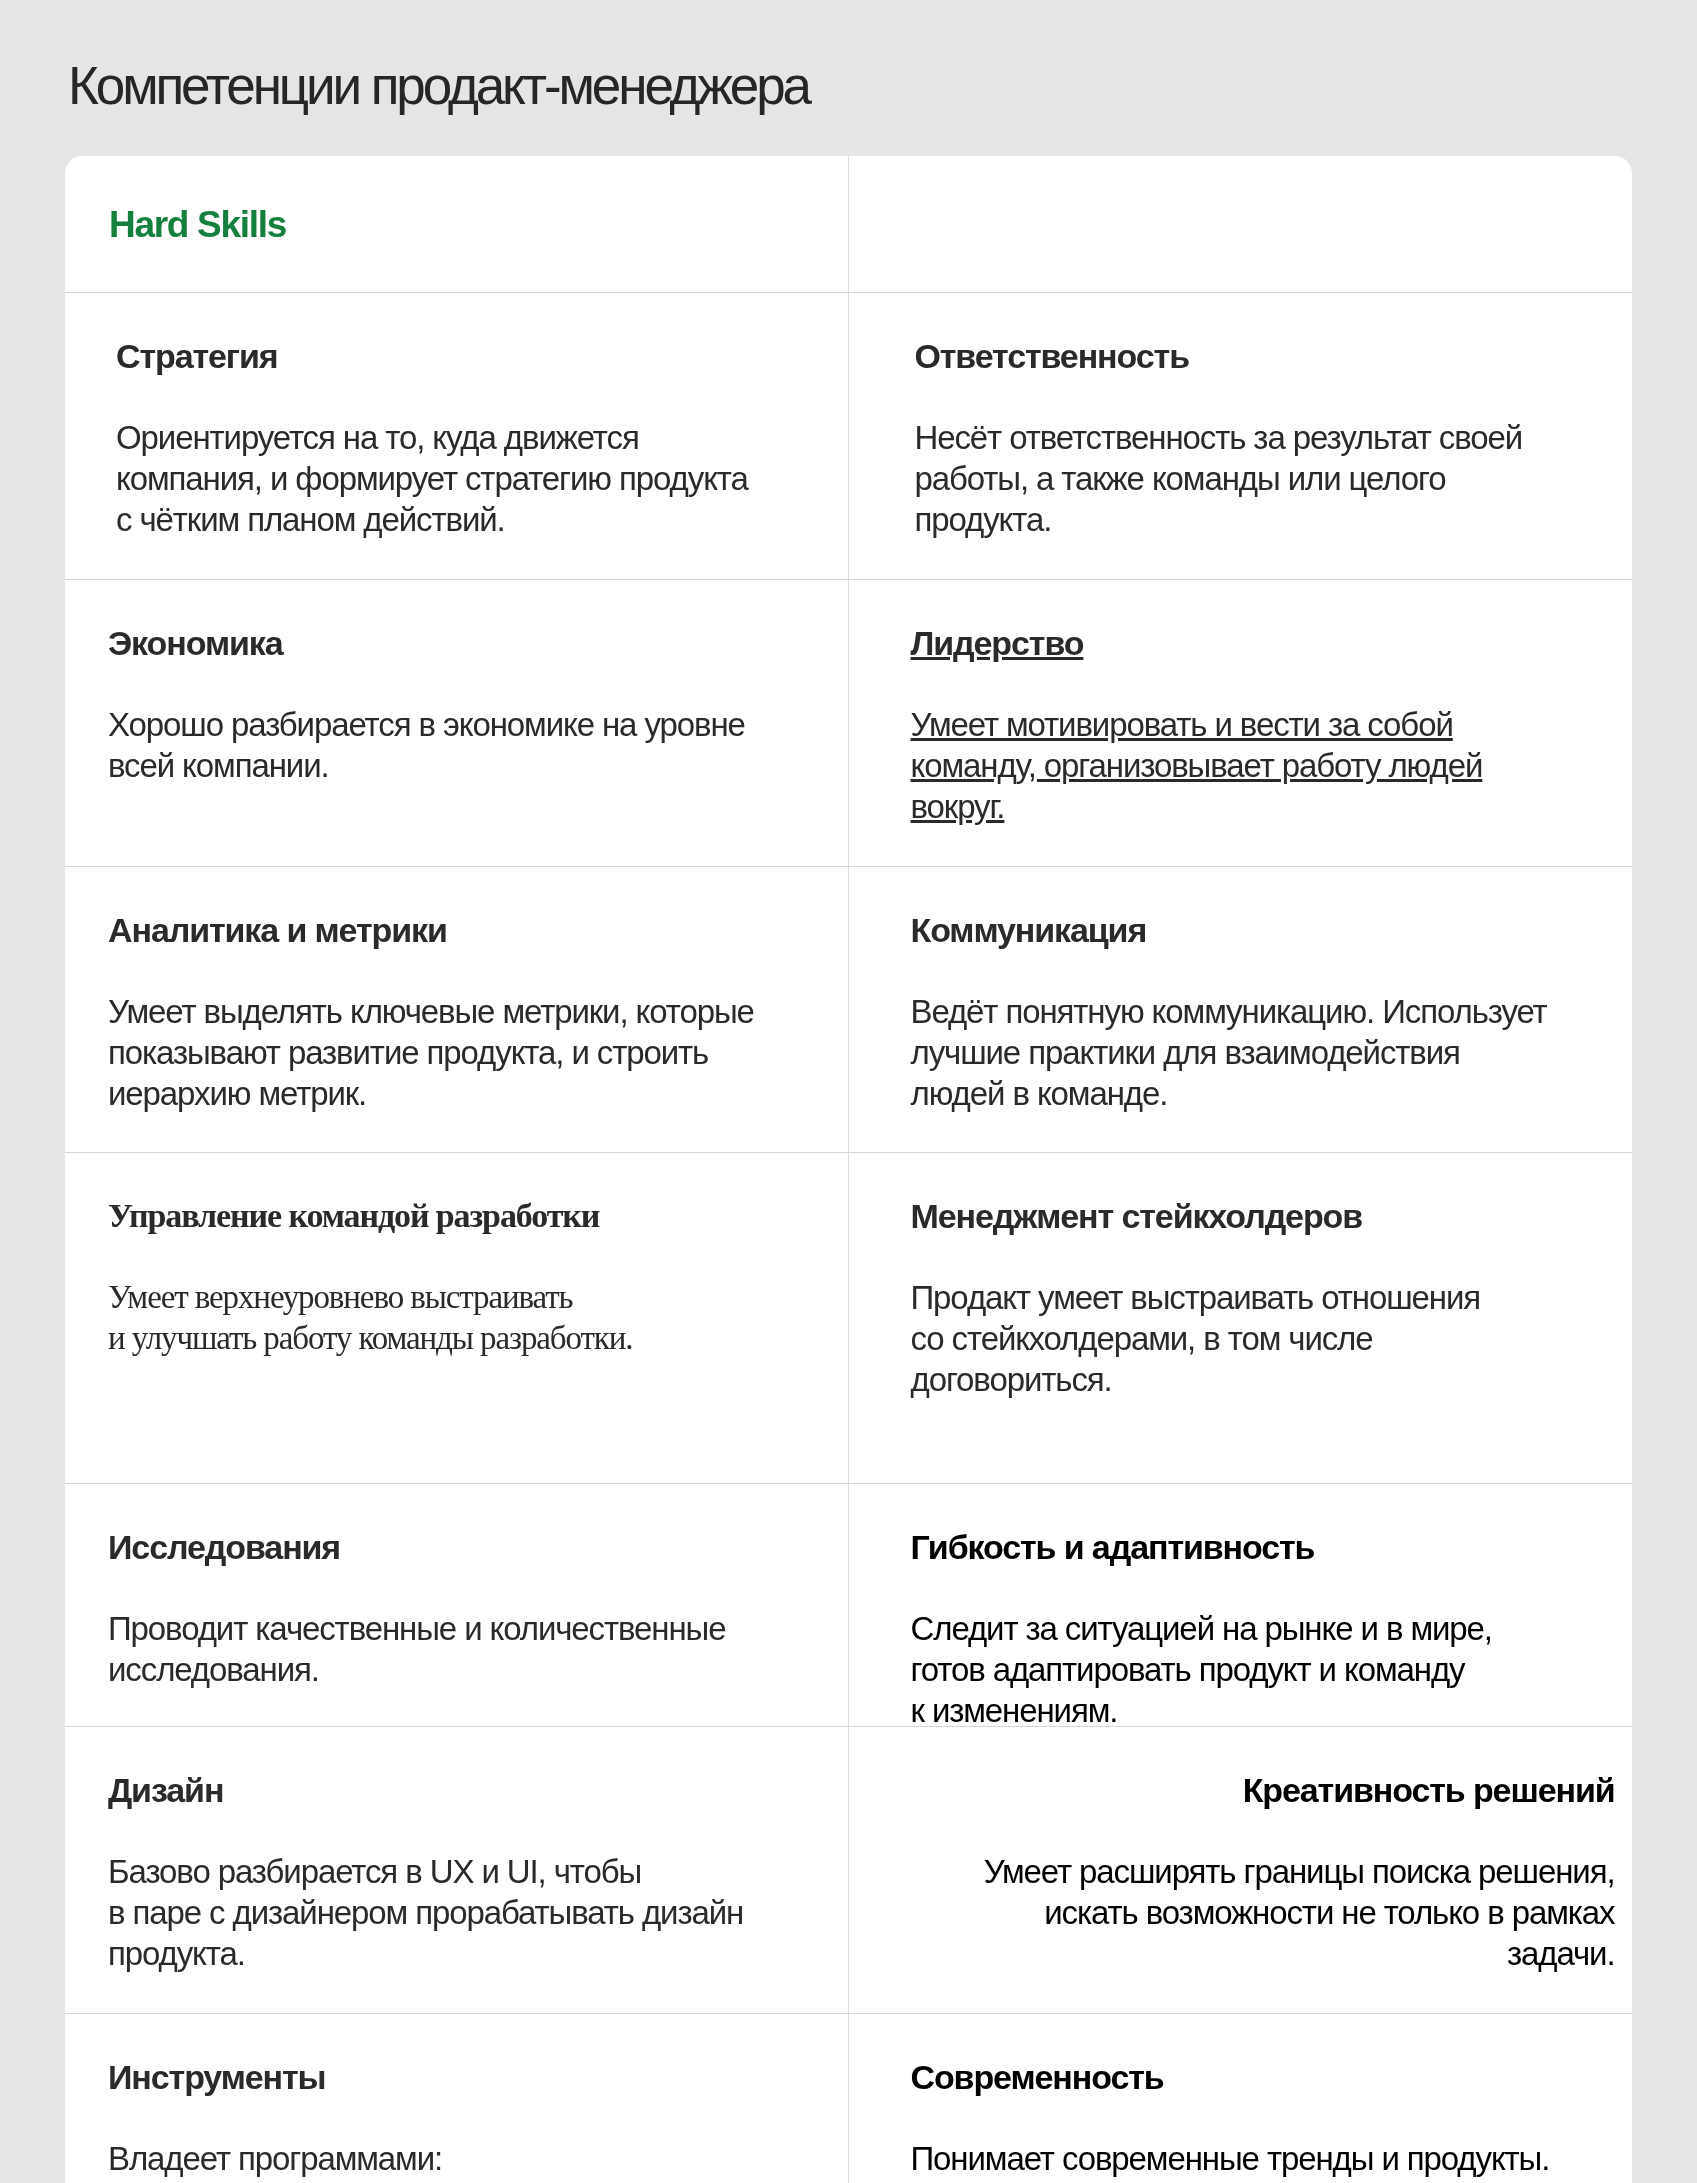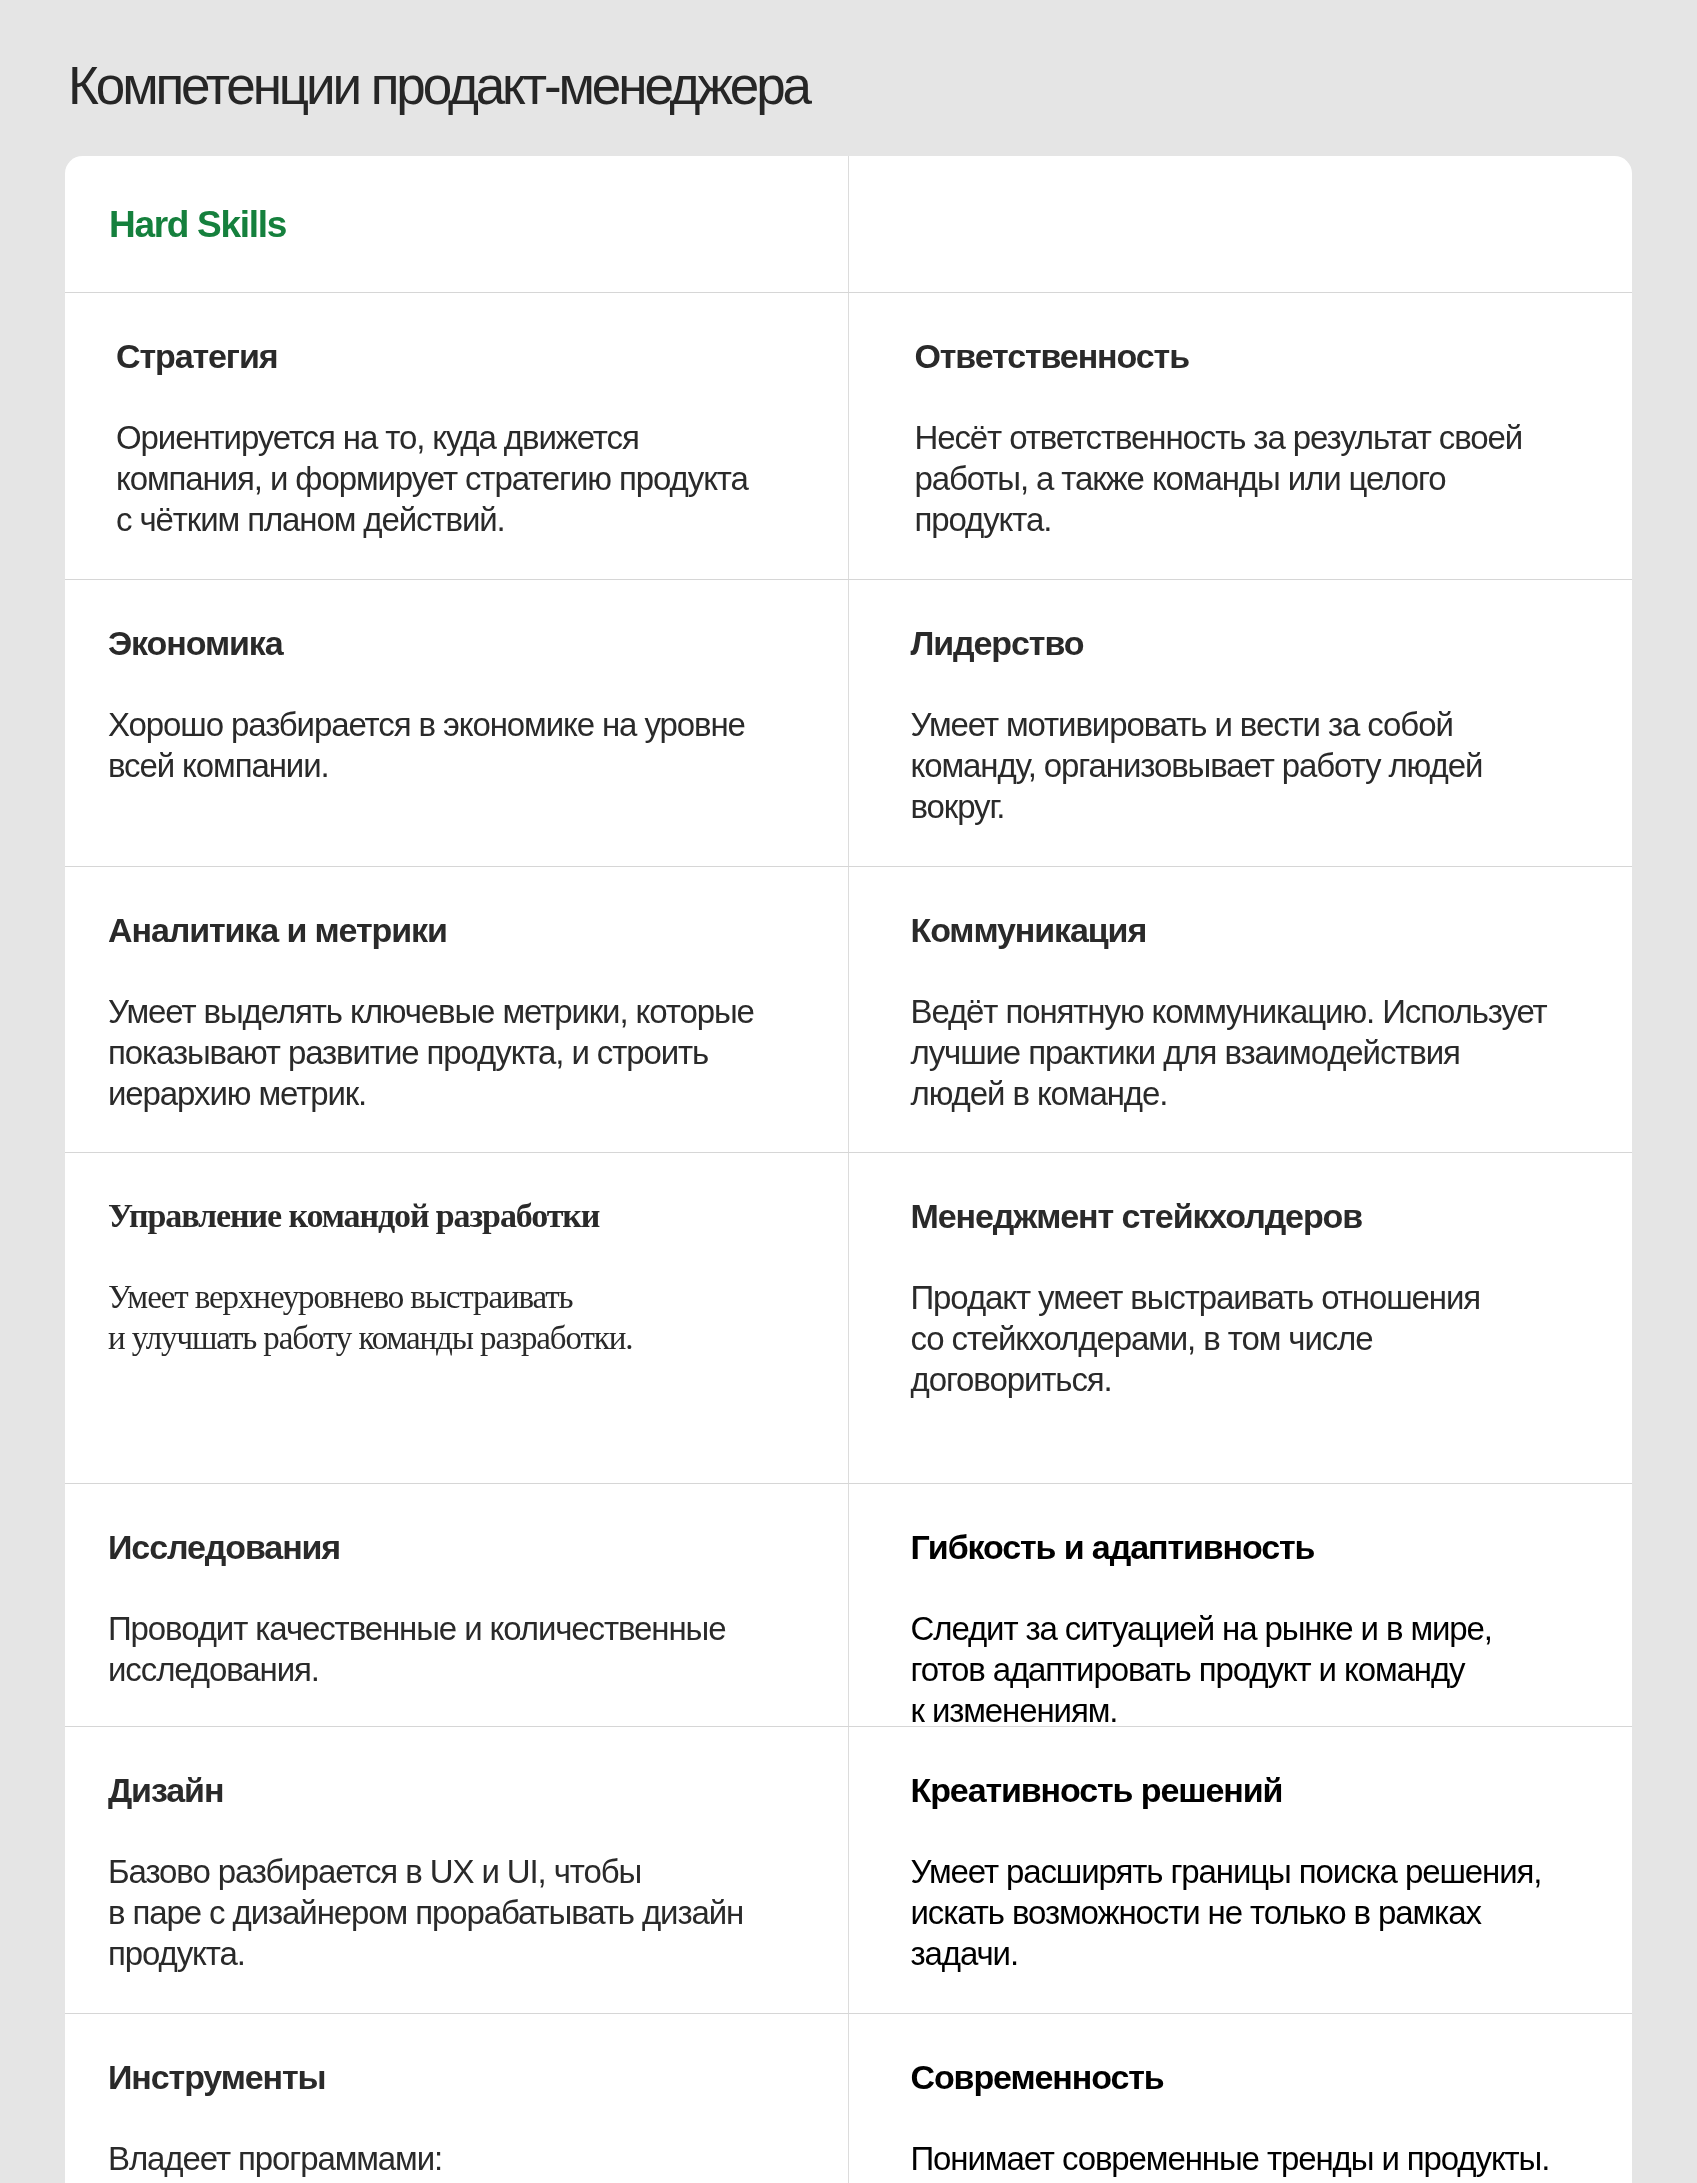--- a/index.html
+++ b/index.html
@@ -118,21 +118,21 @@
   </div>
 
   <div class="row" style="top:423px">
     <div class="cell hard" style="color: rgb(42, 42, 42);">
       <h3 class="cell-title">Экономика</h3>
       <div class="cell-desc">
         <span class="line">Хорошо разбирается в экономике на уровне</span>
         <span class="line">всей компании.</span>
       </div>
     </div>
-    <div class="cell soft" style="color: rgb(42, 42, 42);">
+    <div class="cell soft" style="color: rgb(42, 42, 42); text-decoration: underline;">
       <h3 class="cell-title">Лидерство</h3>
       <div class="cell-desc">
         <span class="line">Умеет мотивировать и вести за собой</span>
         <span class="line">команду, организовывает работу людей</span>
         <span class="line">вокруг.</span>
       </div>
     </div>
   </div>
 
   <div class="row" style="top:710px">
@@ -192,21 +192,21 @@
 
   <div class="row" style="top:1570px">
     <div class="cell hard" style="color: rgb(42, 42, 42);">
       <h3 class="cell-title">Дизайн</h3>
       <div class="cell-desc">
         <span class="line">Базово разбирается в UX и UI, чтобы</span>
         <span class="line">в паре с дизайнером прорабатывать дизайн</span>
         <span class="line">продукта.</span>
       </div>
     </div>
-    <div class="cell soft" style="color: rgb(0, 0, 0);">
+    <div class="cell soft" style="color: rgb(0, 0, 0); text-align: right;">
       <h3 class="cell-title">Креативность решений</h3>
       <div class="cell-desc">
         <span class="line">Умеет расширять границы поиска решения,</span>
         <span class="line">искать возможности не только в рамках</span>
         <span class="line">задачи.</span>
       </div>
     </div>
   </div>
 
   <div class="row" style="top:1857px">

